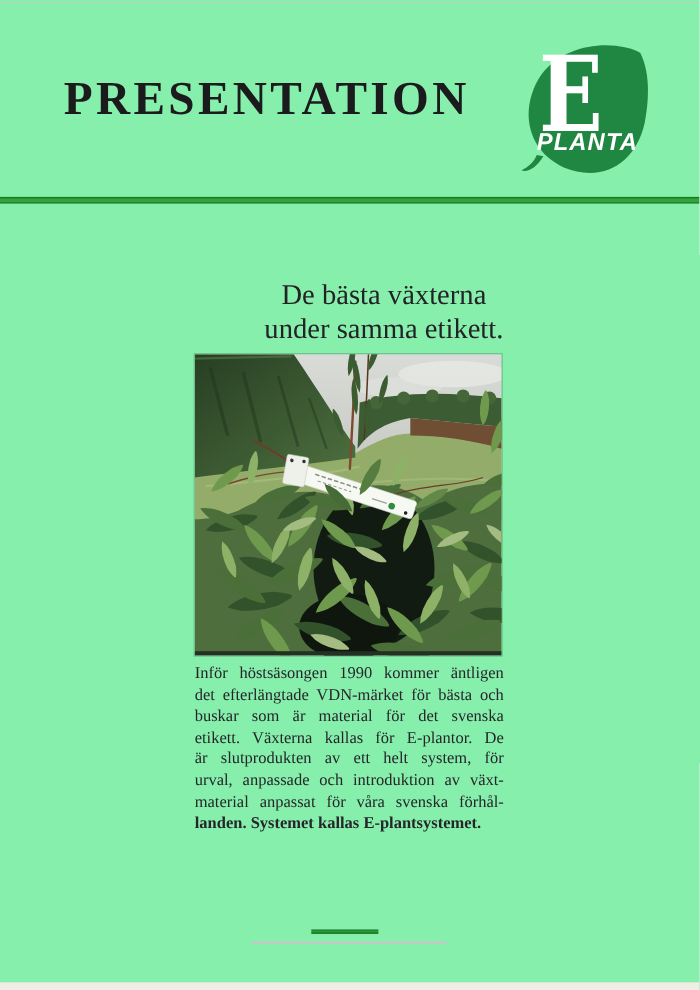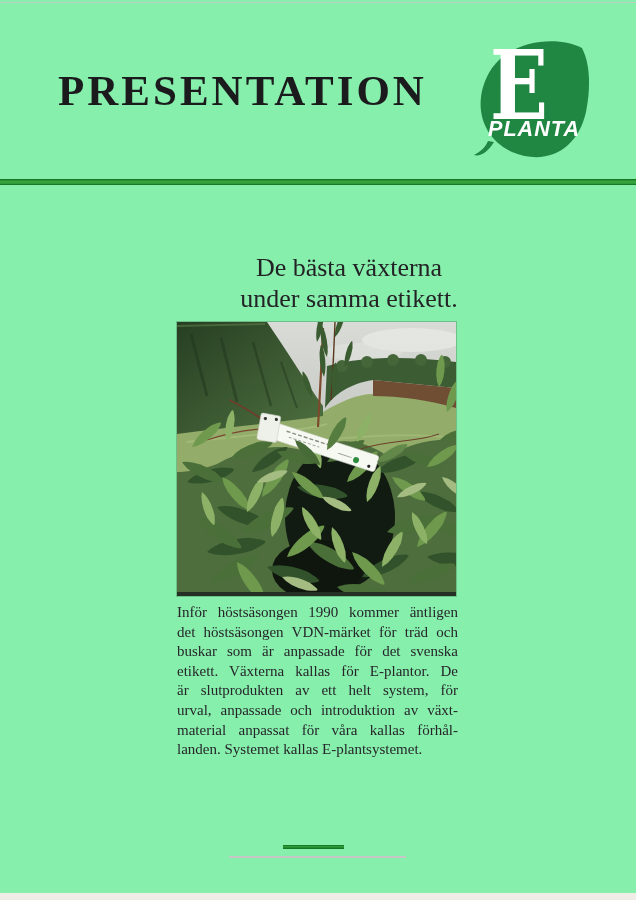--- a/index.html
+++ b/index.html
@@ -27,21 +27,21 @@
   .photo{
     position:absolute;left:177px;top:322px;width:279px;height:274px;
     outline:1px solid rgba(40,50,40,.25);
   }
   .photo svg{display:block;}
   .para{
     position:absolute;left:177px;top:603px;width:281px;
     font-size:15px;line-height:19.6px;color:#26262a;
   }
   .para .ln{text-align:justify;text-align-last:justify;}
-  .para .ln:last-child{text-align-last:left;}
+  .para .ln:last-child{text-align-last:left;font-weight:bold;}
   .footer-mark{
     position:absolute;left:283px;top:845px;width:61px;height:4px;
     background:linear-gradient(#0f6d1d,#2f9e38 40%,#0f6d1d);
   }
   .footer-rule{position:absolute;left:229px;top:856px;width:177px;height:2px;background:#c6c6c6;}
 </style>
 </head>
 <body>
 
 <div class="page">
@@ -219,26 +219,26 @@
         <use href="#lf" transform="translate(118 118) rotate(45) scale(1.3)" fill="#476b36"></use>
         <use href="#lf" transform="translate(200 140) rotate(-30) scale(1.3)" fill="#62894a"></use>
       </g>
 
       <rect x="0" y="270" width="279" height="4" fill="#233023"></rect>
     </svg>
   </div>
 
   <div class="para">
       <div class="ln">Inför höstsäsongen 1990 kommer äntligen</div>
-      <div class="ln">det höstsäsongen VDN-märket för träd och</div>
-      <div class="ln">buskar som är anpassade för det svenska</div>
+      <div class="ln">det efterlängtade VDN-märket för bästa och</div>
+      <div class="ln">buskar som är material för det svenska</div>
       <div class="ln">etikett. Växterna kallas för E-plantor. De</div>
       <div class="ln">är slutprodukten av ett helt system, för</div>
       <div class="ln">urval, anpassade och introduktion av växt-</div>
-      <div class="ln">material anpassat för våra kallas förhål-</div>
+      <div class="ln">material anpassat för våra svenska förhål-</div>
       <div class="ln">landen. Systemet kallas E-plantsystemet.</div>
     </div>
 
   <div class="footer-mark"></div>
   <div class="footer-rule"></div>
 
   <div class="scan-bottom"></div>
 </div>
 
 </body></html>

